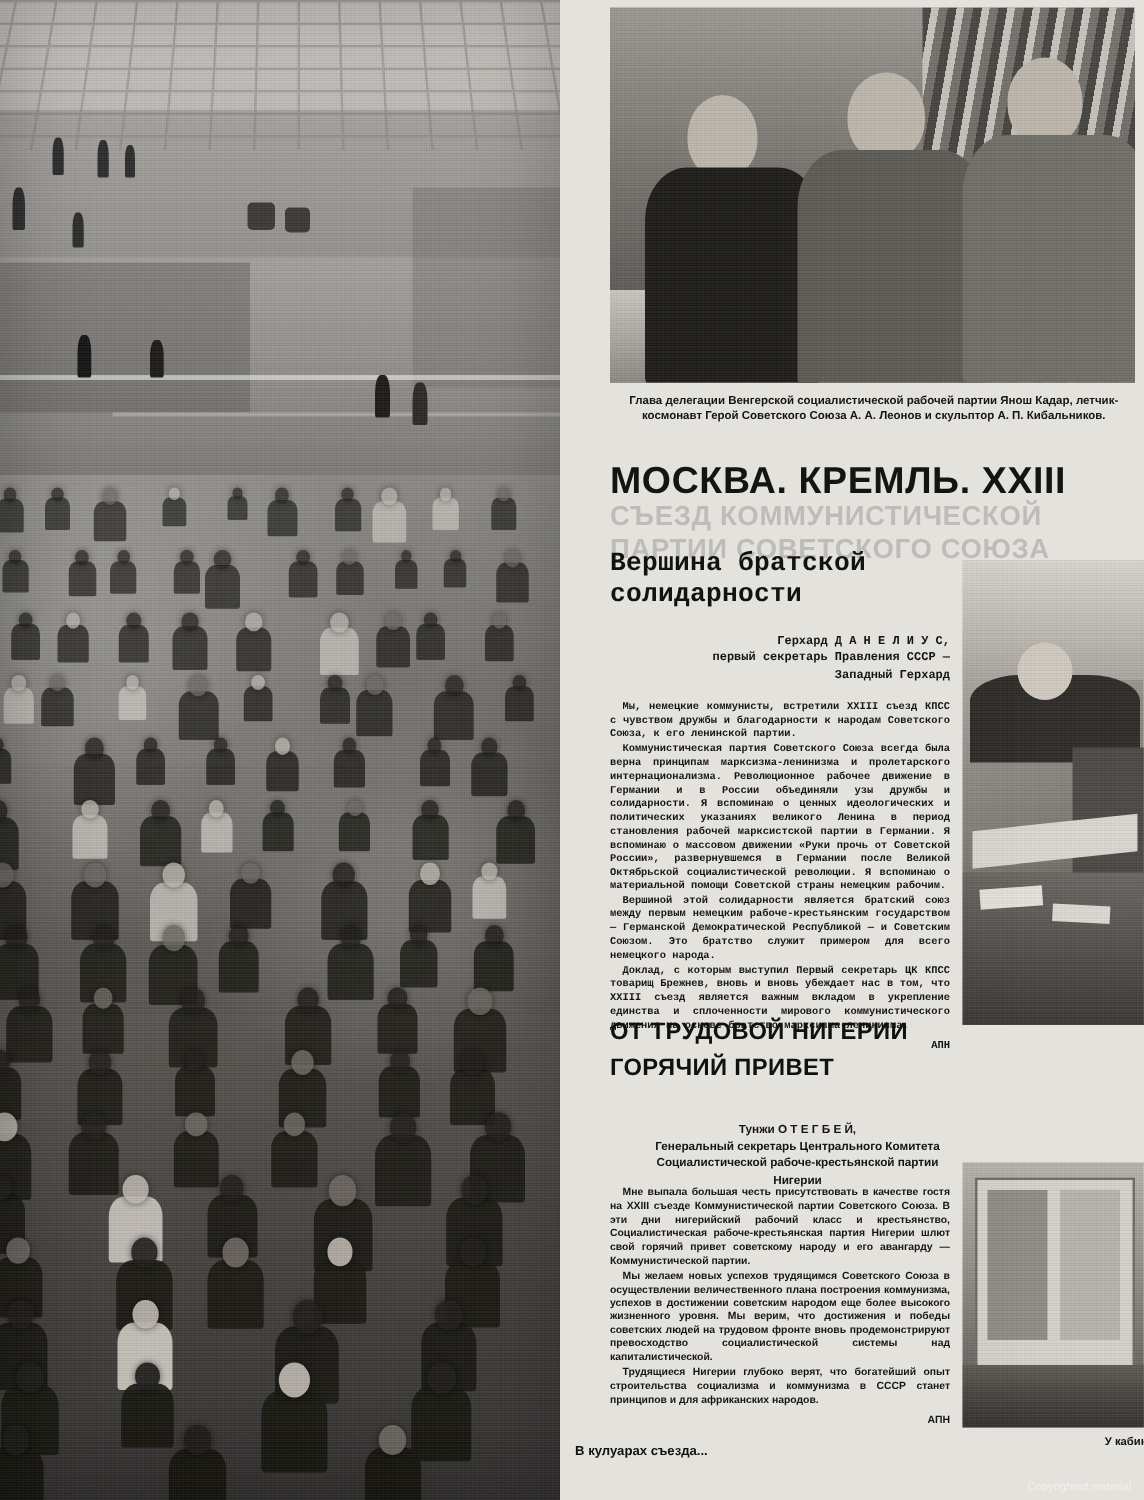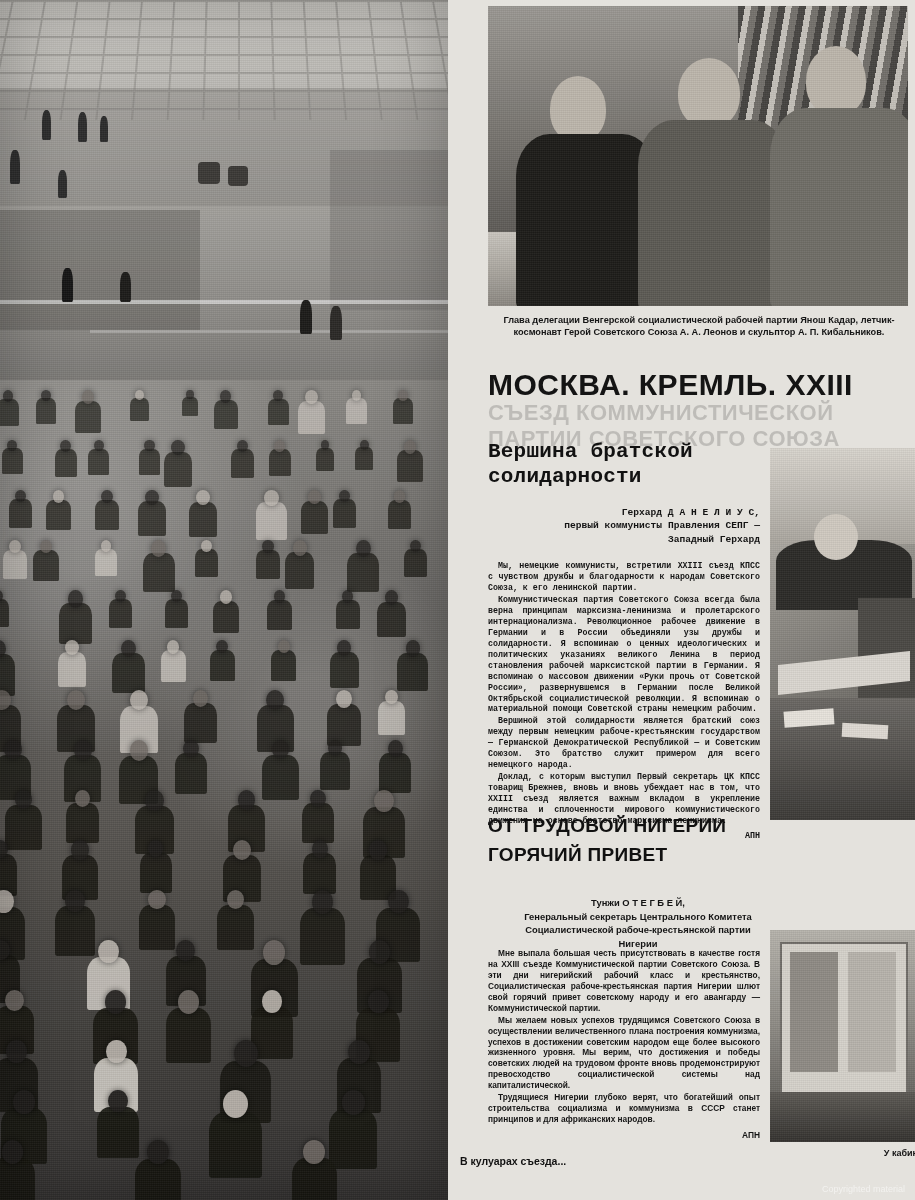--- a/index.html
+++ b/index.html
@@ -426,21 +426,21 @@
 
     <div class="cap-top">Глава делегации Венгерской социалистической рабочей партии Янош Кадар, летчик-космонавт Герой Советского Союза А. А. Леонов и скульптор А. П. Кибальников.</div>
 
     <div class="masthead-ghost">СЪЕЗД КОММУНИСТИЧЕСКОЙ ПАРТИИ СОВЕТСКОГО СОЮЗА</div>
     <div class="masthead">МОСКВА. КРЕМЛЬ. XXIII</div>
 
     <div class="col-left">
       <div class="headline">Вершина  братской солидарности</div>
       <div class="byline">
         <div>Герхард Д А Н Е Л И У С,</div>
-        <div>первый коммунисты Правления СЕПГ —</div>
+        <div>первый секретарь Правления СССР —</div>
         <div>Западный Герхард</div>
       </div>
       <div class="body-text">
         <p>Мы, немецкие коммунисты, встретили XXIII съезд КПСС с чувством дружбы и благодарности к народам Советского Союза, к его ленинской партии.</p>
         <p>Коммунистическая партия Советского Союза всегда была верна принципам марксизма-ленинизма и пролетарского интернационализма. Революционное рабочее движение в Германии и в России объединяли узы дружбы и солидарности. Я вспоминаю о ценных идеологических и политических указаниях великого Ленина в период становления рабочей марксистской партии в Германии. Я вспоминаю о массовом движении «Руки прочь от Советской России», развернувшемся в Германии после Великой Октябрьской социалистической революции. Я вспоминаю о материальной помощи Советской страны немецким рабочим.</p>
         <p>Вершиной этой солидарности является братский союз между первым немецким рабоче-крестьянским государством — Германской Демократической Республикой — и Советским Союзом. Это братство служит примером для всего немецкого народа.</p>
         <p>Доклад, с которым выступил Первый секретарь ЦК КПСС товарищ Брежнев, вновь и вновь убеждает нас в том, что XXIII съезд является важным вкладом в укрепление единства и сплоченности мирового коммунистического движения на основе братство марксизма-ленинизма.</p>
         <div class="sig">АПН</div>
       </div>
     </div>

